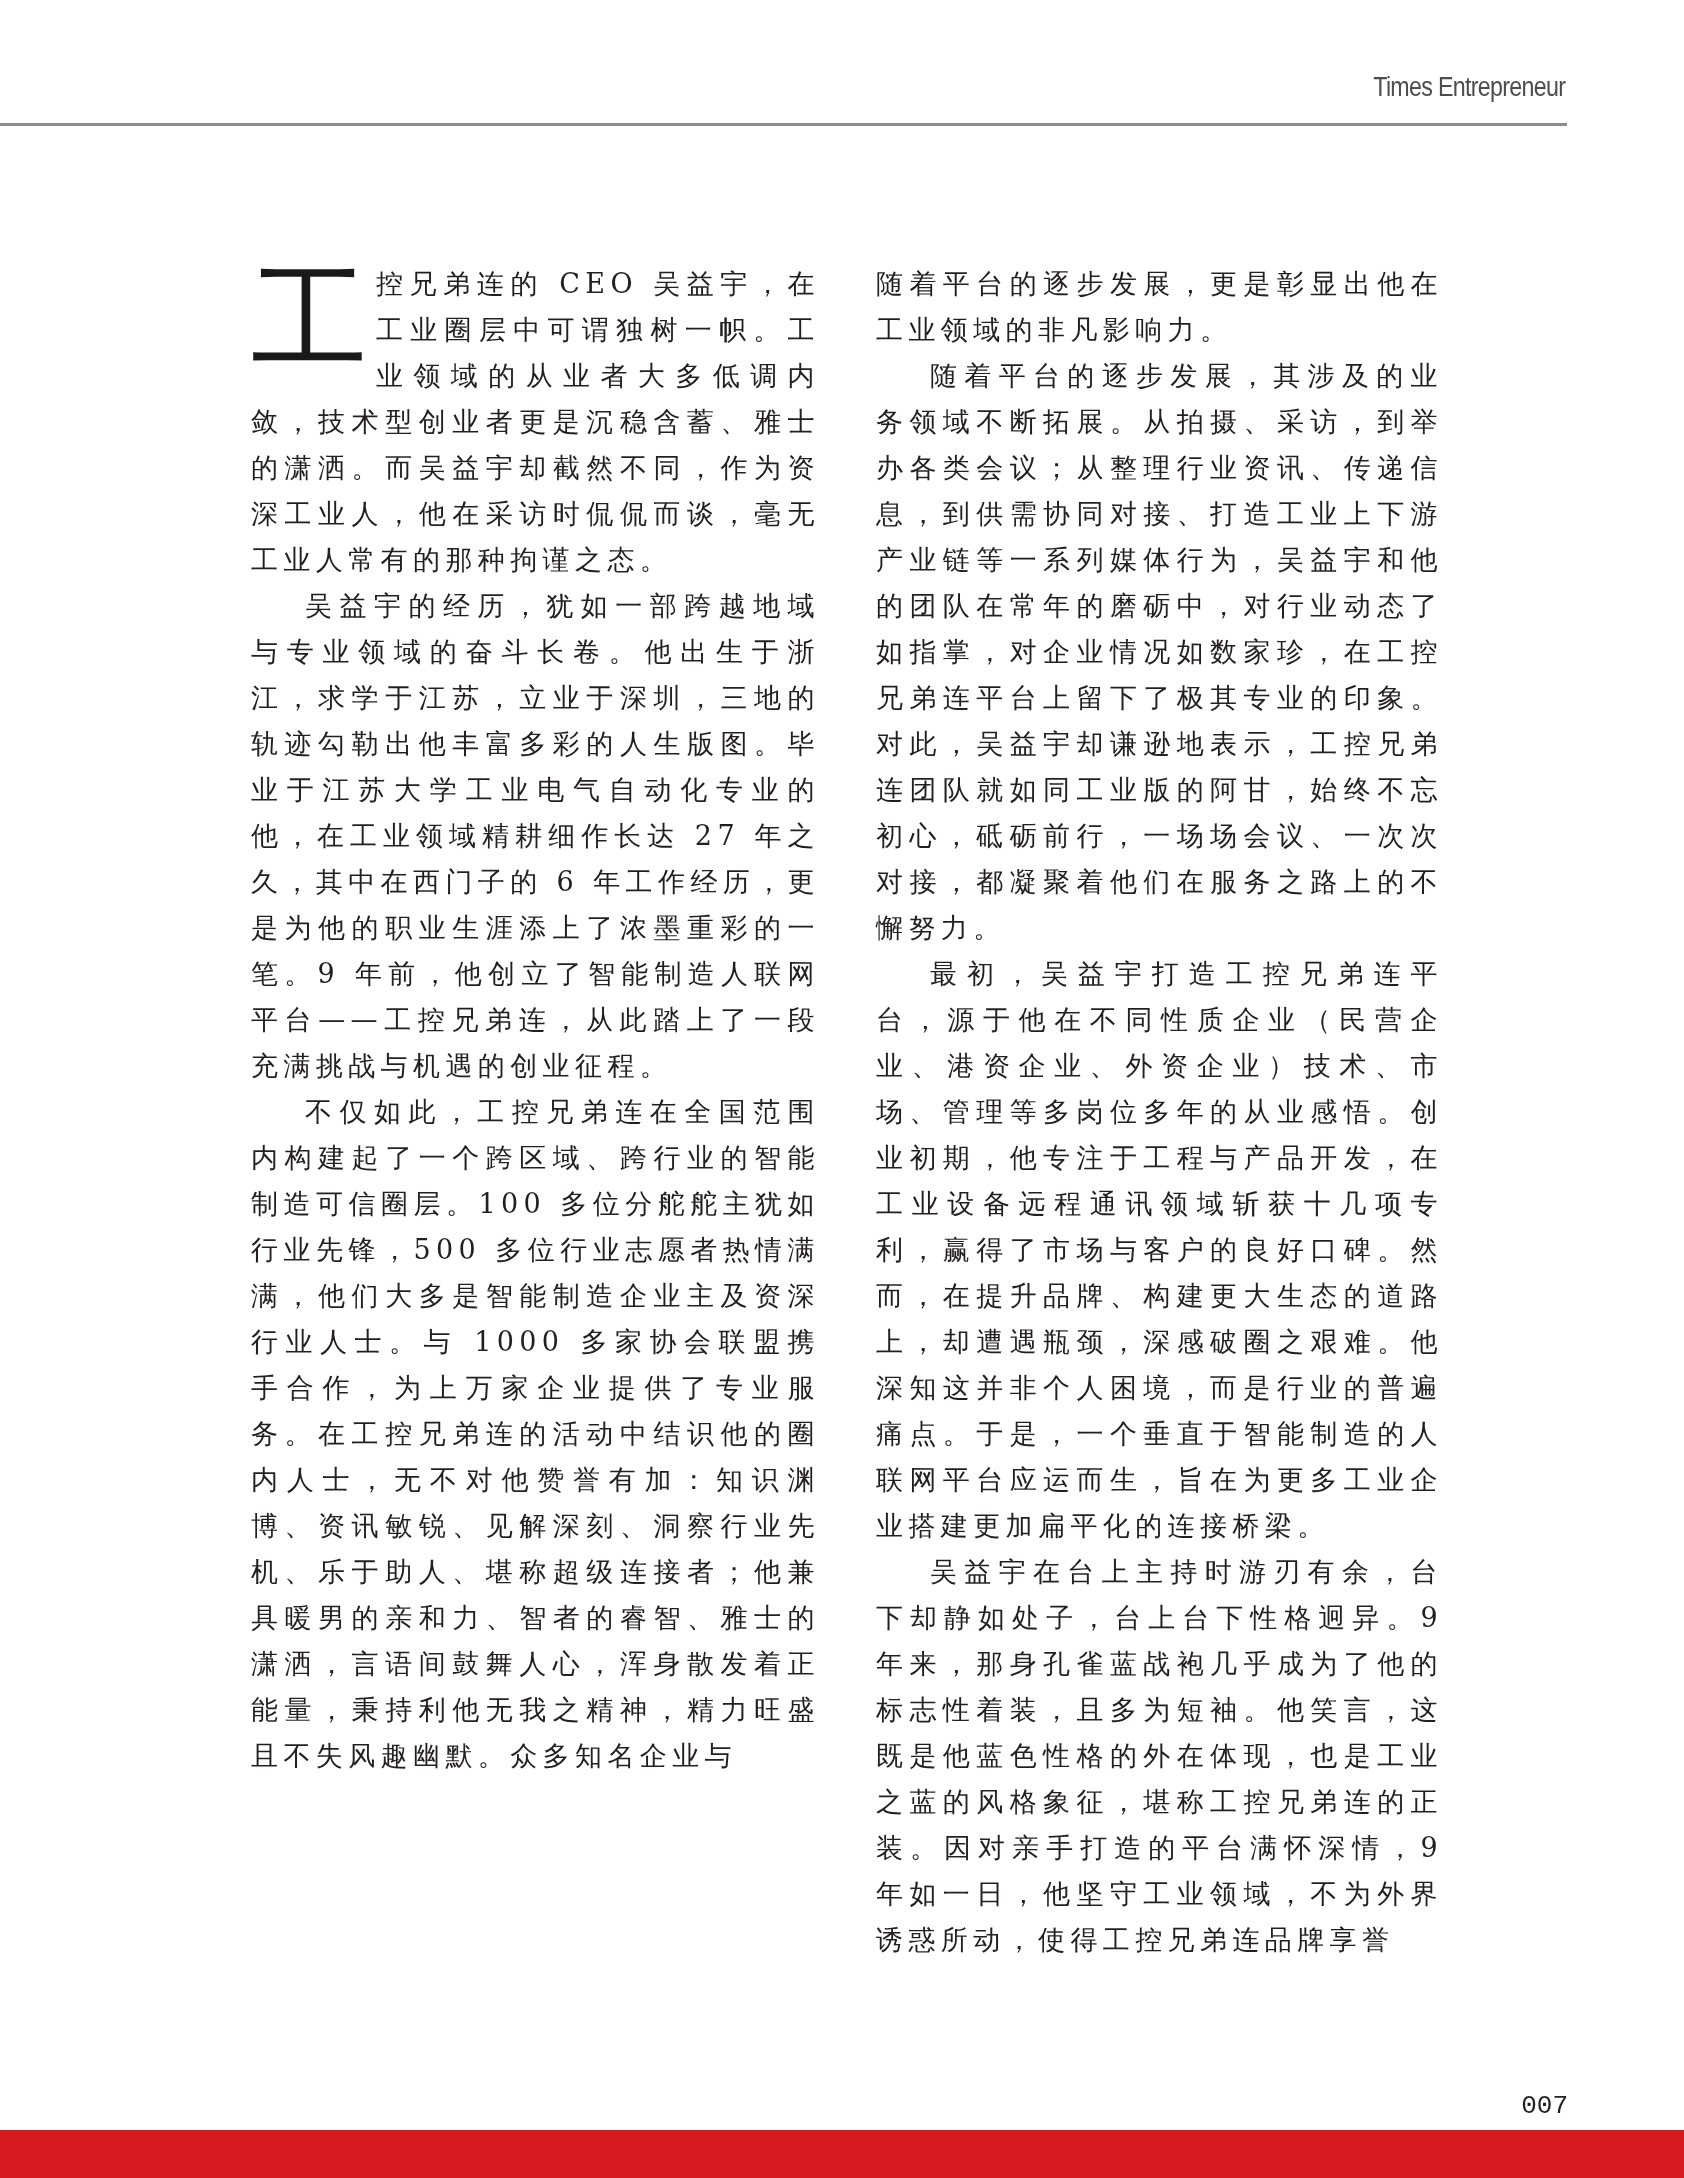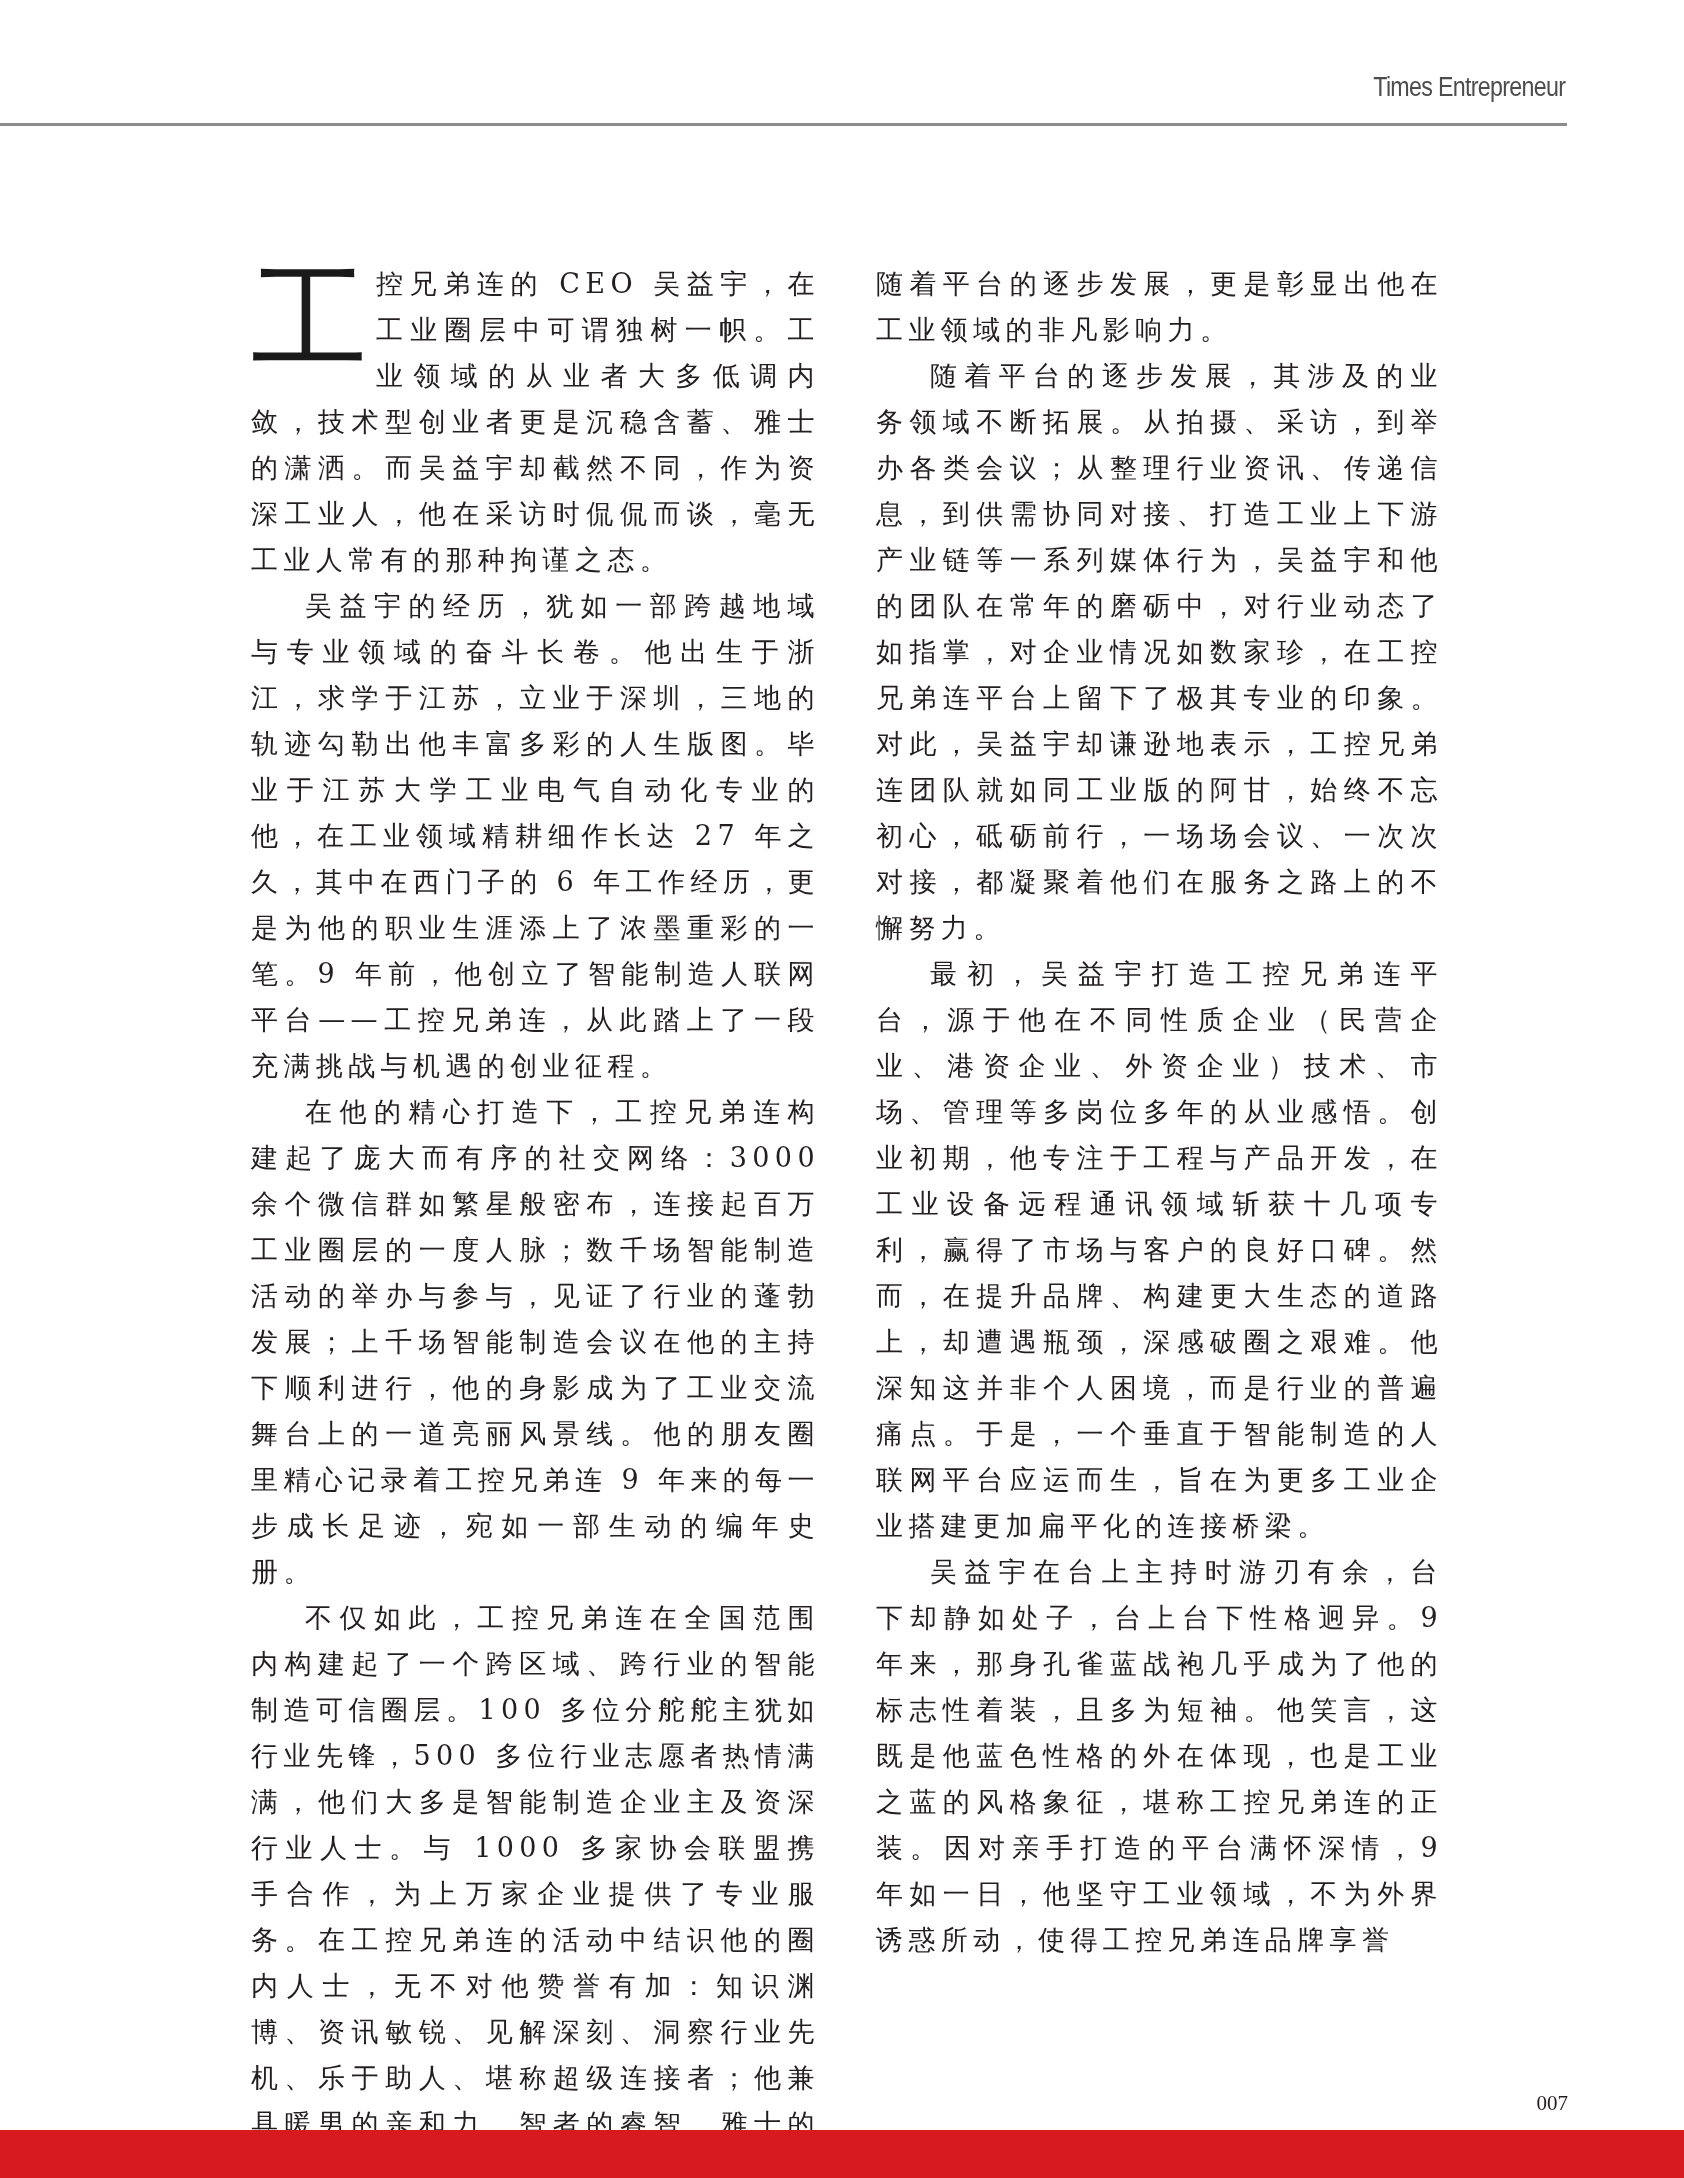--- a/index.html
+++ b/index.html
@@ -62,22 +62,22 @@
       margin: 10px 4px 0 0;
       text-align: left;
       color: #1a1a1a;
       letter-spacing: 0;
       font-weight: normal;
     }
     .page-number {
       position: absolute;
       right: 117px;
       top: 2091px;
-      font-family: Liberation Serif, serif;
-      font-size: 21px;
+      font-family: Liberation Mono, monospace;
+      font-size: 26px;
       color: #231f20;
     }
     .foot-bar {
       position: absolute;
       left: 0;
       top: 2130px;
       width: 1685px;
       height: 48px;
       background: #d71920;
     }
@@ -85,21 +85,20 @@
 </head>
 <body>
 
 <div class="running-head">Times Entrepreneur</div>
 <div class="head-rule"></div>
 
 <article>
   <div class="column col-left">
     <p class="no-indent"><span class="drop-cap">工</span><span>控兄弟连的 CEO 吴益宇，在工业圈层中可谓独树一帜。工业领域的从业者大多低调内敛，技术型创业者更是沉稳含蓄、雅士的潇洒。而吴益宇却截然不同，作为资深工业人，他在采访时侃侃而谈，毫无工业人常有的那种拘谨之态。</span></p>
     <p>吴益宇的经历，犹如一部跨越地域与专业领域的奋斗长卷。他出生于浙江，求学于江苏，立业于深圳，三地的轨迹勾勒出他丰富多彩的人生版图。毕业于江苏大学工业电气自动化专业的他，在工业领域精耕细作长达 27 年之久，其中在西门子的 6 年工作经历，更是为他的职业生涯添上了浓墨重彩的一笔。9 年前，他创立了智能制造人联网平台——工控兄弟连，从此踏上了一段充满挑战与机遇的创业征程。</p>
-    <p>在他的精心打造下，工控兄弟连构建起了庞大而有序的社交网络：3000 余个微信群如繁星般密布，连接起百万工业圈层的一度人脉；数千场智能制造活动的举办与参与，见证了行业的蓬勃发展；上千场智能制造会议在他的主持下顺利进行，他的身影成为了工业交流舞台上的一道亮丽风景线。他的朋友圈里精心记录着工控兄弟连 9 年来的每一步成长足迹，宛如一部生动的编年史册。</p>
     <p>不仅如此，工控兄弟连在全国范围内构建起了一个跨区域、跨行业的智能制造可信圈层。100 多位分舵舵主犹如行业先锋，500 多位行业志愿者热情满满，他们大多是智能制造企业主及资深行业人士。与 1000 多家协会联盟携手合作，为上万家企业提供了专业服务。在工控兄弟连的活动中结识他的圈内人士，无不对他赞誉有加：知识渊博、资讯敏锐、见解深刻、洞察行业先机、乐于助人、堪称超级连接者；他兼具暖男的亲和力、智者的睿智、雅士的潇洒，言语间鼓舞人心，浑身散发着正能量，秉持利他无我之精神，精力旺盛且不失风趣幽默。众多知名企业与</p>
   </div>
 
   <div class="column col-right">
     <p class="no-indent">随着平台的逐步发展，更是彰显出他在工业领域的非凡影响力。</p>
     <p>随着平台的逐步发展，其涉及的业务领域不断拓展。从拍摄、采访，到举办各类会议；从整理行业资讯、传递信息，到供需协同对接、打造工业上下游产业链等一系列媒体行为，吴益宇和他的团队在常年的磨砺中，对行业动态了如指掌，对企业情况如数家珍，在工控兄弟连平台上留下了极其专业的印象。对此，吴益宇却谦逊地表示，工控兄弟连团队就如同工业版的阿甘，始终不忘初心，砥砺前行，一场场会议、一次次对接，都凝聚着他们在服务之路上的不懈努力。</p>
     <p>最初，吴益宇打造工控兄弟连平台，源于他在不同性质企业（民营企业、港资企业、外资企业）技术、市场、管理等多岗位多年的从业感悟。创业初期，他专注于工程与产品开发，在工业设备远程通讯领域斩获十几项专利，赢得了市场与客户的良好口碑。然而，在提升品牌、构建更大生态的道路上，却遭遇瓶颈，深感破圈之艰难。他深知这并非个人困境，而是行业的普遍痛点。于是，一个垂直于智能制造的人联网平台应运而生，旨在为更多工业企业搭建更加扁平化的连接桥梁。</p>
     <p>吴益宇在台上主持时游刃有余，台下却静如处子，台上台下性格迥异。9 年来，那身孔雀蓝战袍几乎成为了他的标志性着装，且多为短袖。他笑言，这既是他蓝色性格的外在体现，也是工业之蓝的风格象征，堪称工控兄弟连的正装。因对亲手打造的平台满怀深情，9 年如一日，他坚守工业领域，不为外界诱惑所动，使得工控兄弟连品牌享誉</p>
   </div>
 </article>

